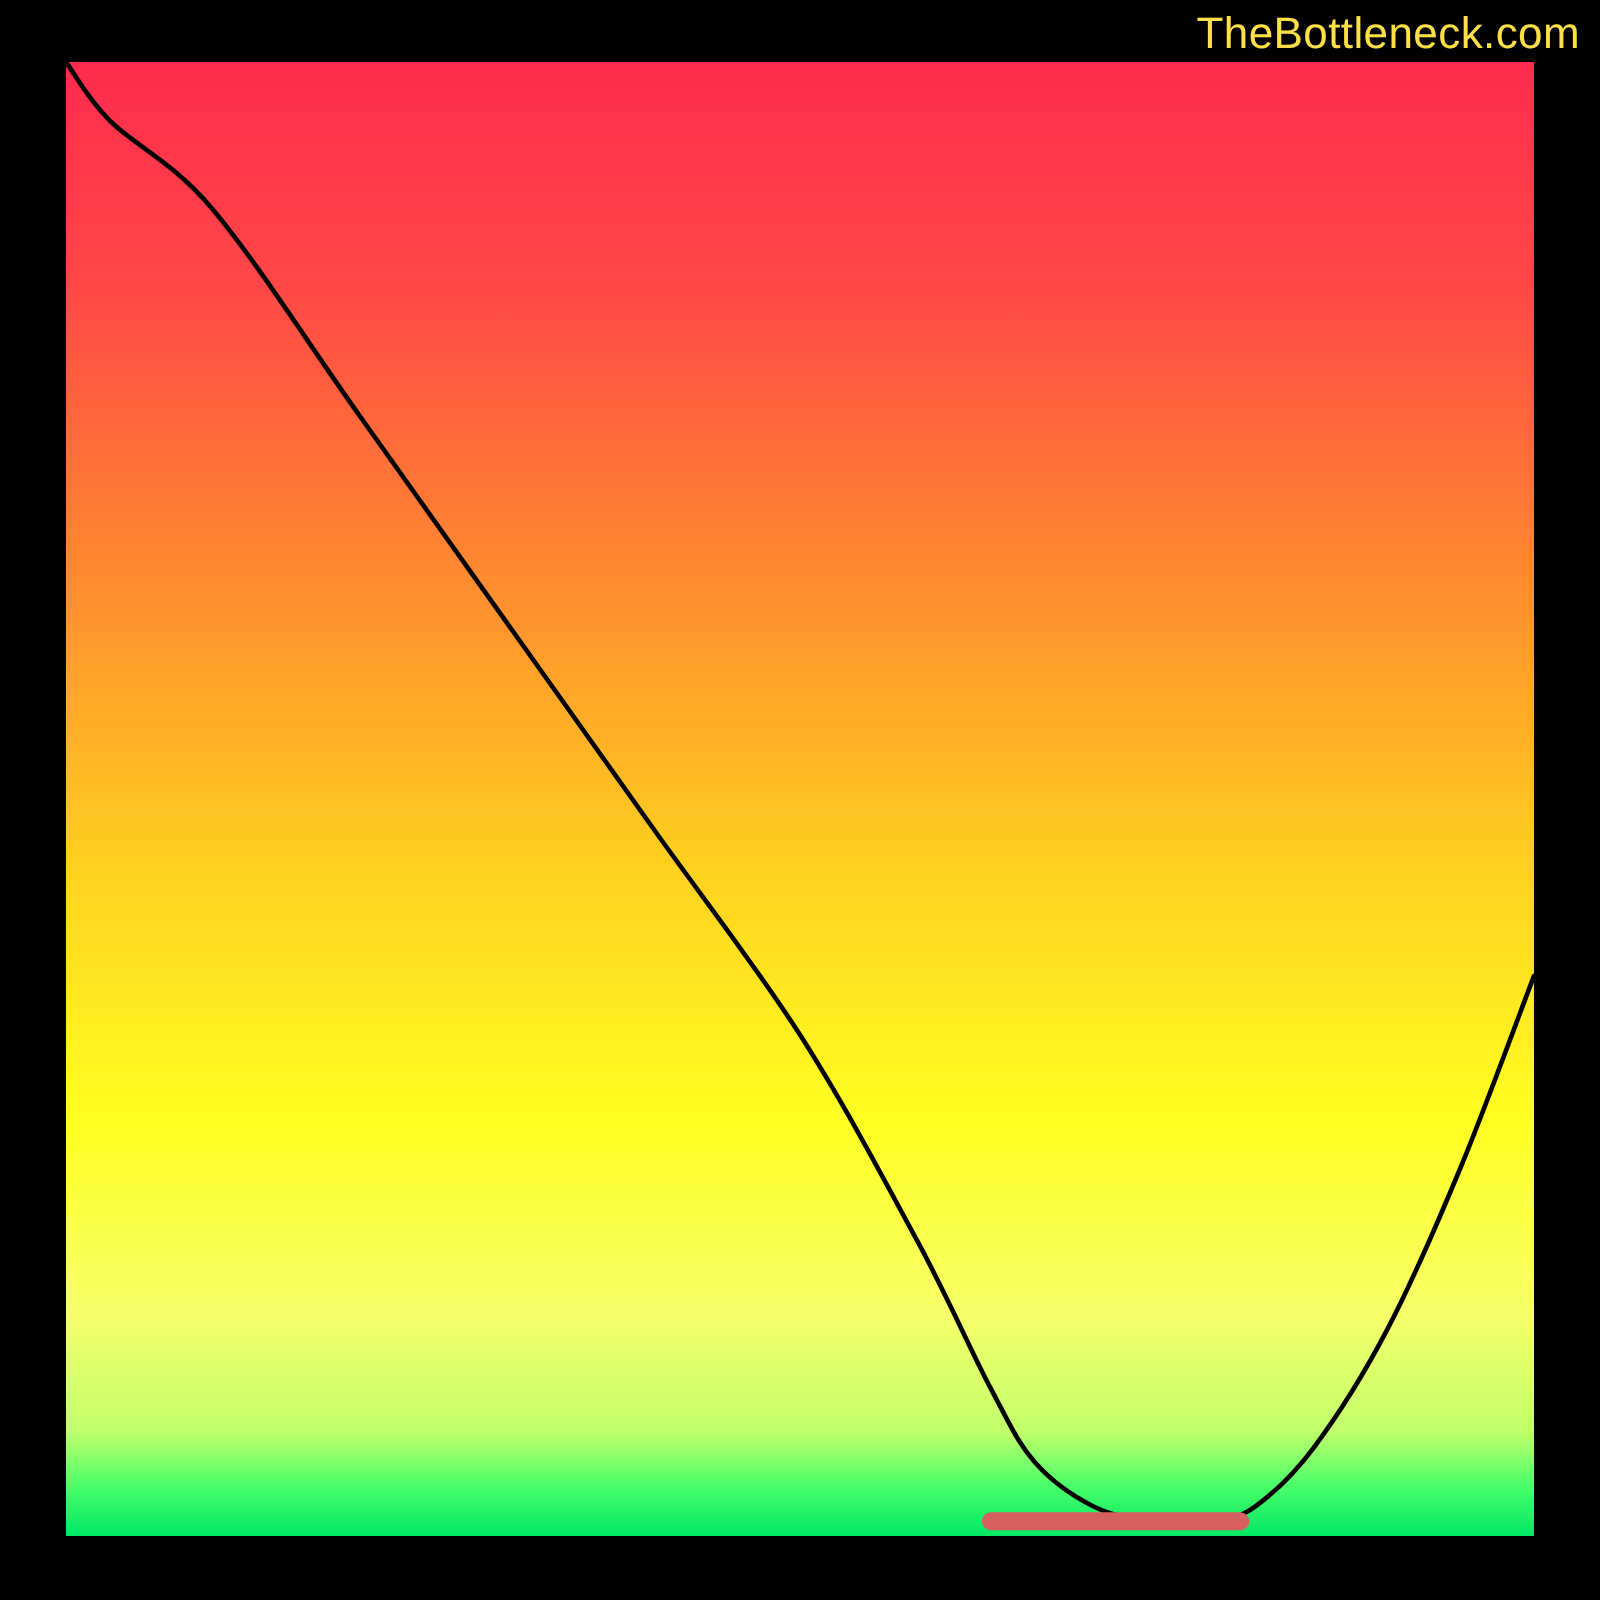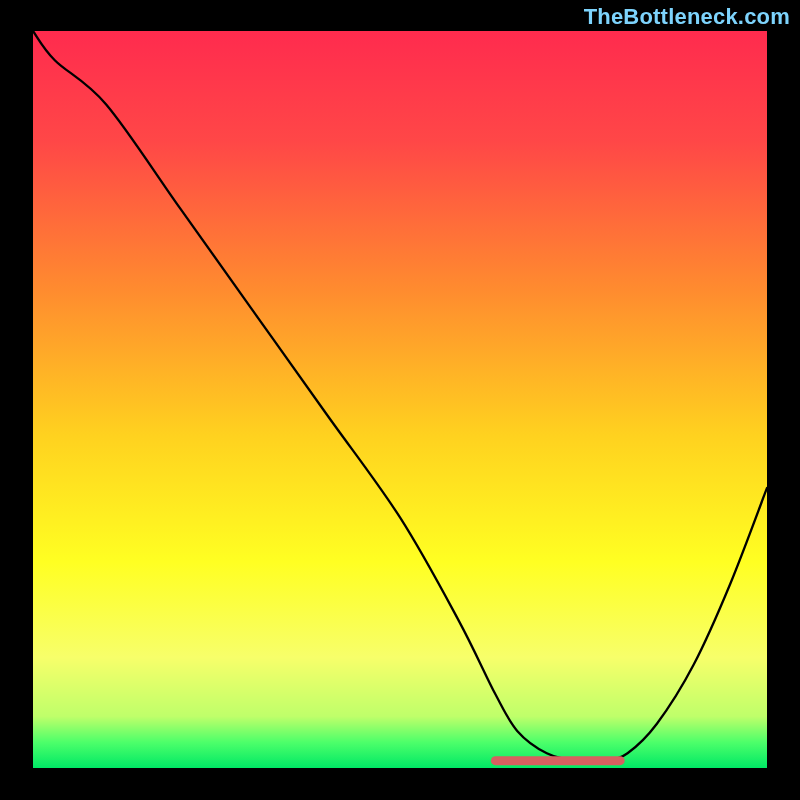--- a/index.html
+++ b/index.html
@@ -15,22 +15,22 @@
     width: 800px;
     height: 800px;
     background: #000000;
   }
   .watermark {
     position: absolute;
     top: 4px;
     right: 10px;
     font-family: Arial, Helvetica, sans-serif;
     font-size: 22px;
-    font-weight: 700;
-    color: #7dd3fc;
+    font-weight: 400;
+    color: #fde047;
     letter-spacing: 0.2px;
     z-index: 5;
   }
   svg {
     position: absolute;
     top: 0;
     left: 0;
   }
   .curve {
     fill: none;

